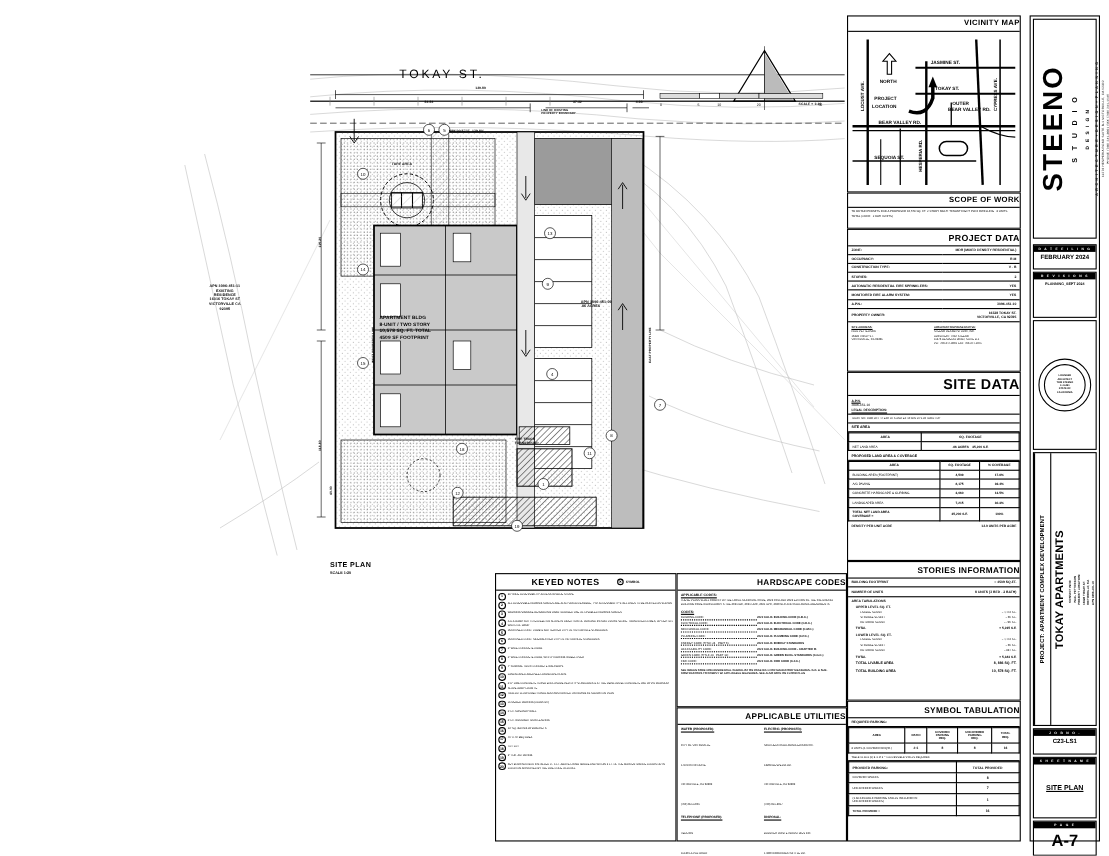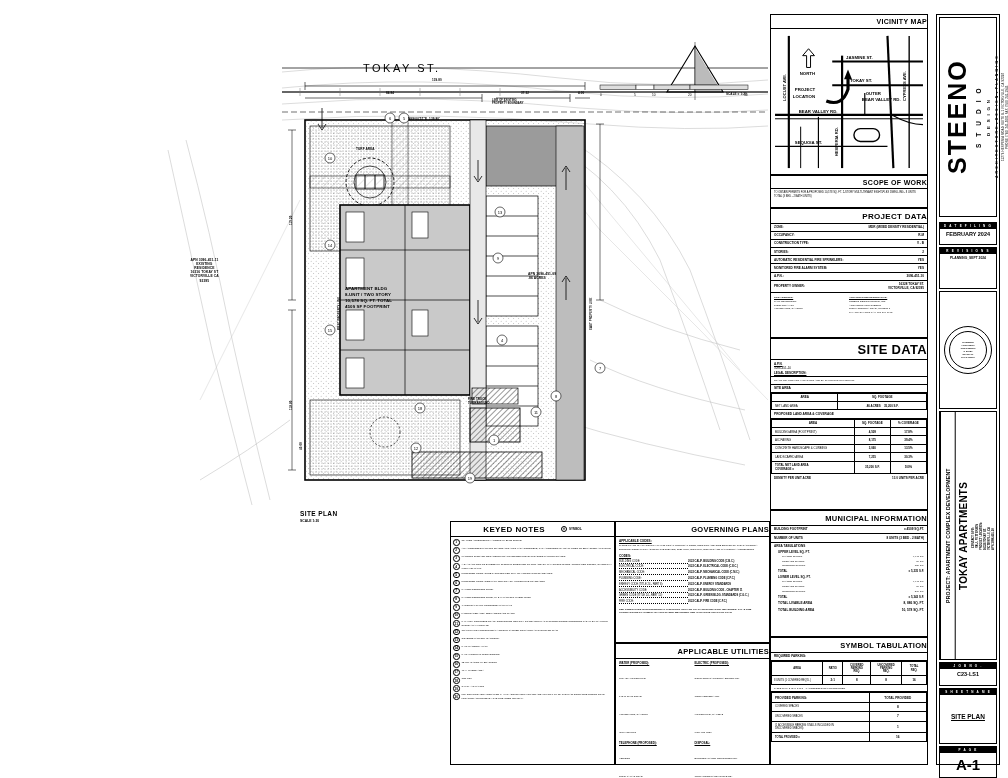--- a/index.html
+++ b/index.html
@@ -617,21 +617,21 @@
       </tr>
     </tbody>
       </table>
     <div class="sd-dens">
       <span>DENSITY PER UNIT ACRE</span>
       <span>13.0 UNITS PER ACRE</span>
     </div>
   </div>
 
   <div class="box" id="bldginfo">
-    <div class="hdr">MUNICIPAL INFORMATION</div>
+    <div class="hdr">STORIES INFORMATION</div>
     <div class="bi-row">
       <span>BUILDING FOOTPRINT</span>
       <span>=  4509 SQ.FT.</span>
     </div>
     <div class="bi-row">
       <span>NUMBER OF UNITS</span>
       <span>8 UNITS (3 BED - 2 BATH)</span>
     </div>
     <div class="bi-sect">AREA TABULATIONS</div>
     <div class="bi-sub">UPPER LEVEL SQ. FT.</div>
@@ -818,21 +818,21 @@
           <span class="kn-txt">3" THK. A/C PAVING</span>
         </div>
       <div class="kn-item">
           <span class="kn-num">20</span>
           <span class="kn-txt">KEY BOX/KNOX BOX INSTALLED 3 - 6 FT. ABOVE FINISH GRADE AND WITHIN 3 FT. OF THE MAIN ENTRANCE DOORS OR IN LOCATION APPROVED BY THE FIRE CODE OFFICIAL.</span>
         </div>
     </div>
   </div>
 
   <div class="box" id="govcodes">
-    <div class="hdr">GOVERNING PLANS</div>
+    <div class="hdr">HARDSCAPE CODES</div>
     <div class="gc-sect">APPLICABLE CODES:</div>
     <div class="gc-p">THESE PLANS SHALL COMPLY W/ THE LOCAL MUNICIPAL CODE, 2022 CCR AND 2022 EDITION OF THE CALIFORNIA BUILDING CODE  WHICH ADOPTS THE 2021 IBC, 2021 UMC, 2021 UPC, 2020 NFC AND CALIFORNIA AMENDMENTS</div>
     <div class="gc-sect" style="padding-top:1.5px">CODES:</div>
     <div class="gc-row">
         <span class="l">BUILDING CODE:</span>
         <span class="r">2022 CALIF. BUILDING CODE (C.B.C.)</span>
       </div>
     <div class="gc-row">
         <span class="l">ELECTRICAL CODE:</span>
         <span class="r">2022 CALIF. ELECTRICAL CODE (C.E.C.)</span>
@@ -960,18 +960,18 @@
       <div class="tb-val">C23-LS1</div>
     </div>
 
     <div class="tb-cell" id="tb-sheetname">
       <div class="tb-lab">S H E E T   N A M E</div>
       <div class="tb-val" style="padding-top:18px;font-size:6.5px;text-decoration:underline">SITE PLAN</div>
     </div>
 
     <div class="tb-cell" id="tb-page">
       <div class="tb-lab">P A G E</div>
-      <div class="tb-page-val">A-1</div>
+      <div class="tb-page-val">A-7</div>
     </div>
 
   </div>
 
 </div>
 
 </body></html>

